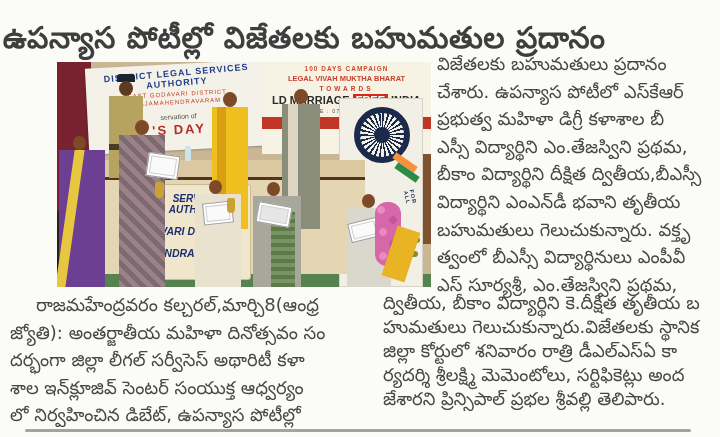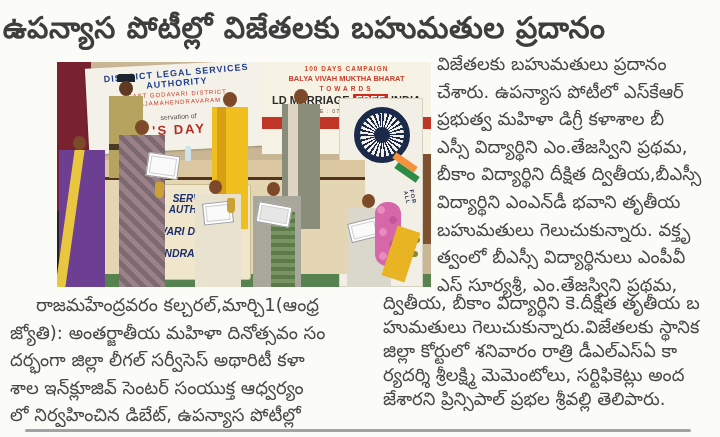--- a/index.html
+++ b/index.html
@@ -5,21 +5,21 @@
   * { margin:0; padding:0; box-sizing:border-box; }
   html,body { width:720px; height:437px; }
   body {
     position:relative; overflow:hidden;
     background:#fbfbf8;
     font-family:"Liberation Sans", sans-serif;
     color:#474747;
   }
   
   .headline {
-    position:absolute; left:0; top:10px; width:608px;
+    position:absolute; left:0; top:20px; width:608px;
     text-align:center; font-size:30px; font-weight:700;
     color:#3e3e3e; letter-spacing:.5px;
     font-family:"DejaVu Sans", sans-serif;
   }
   
   .tx { position:absolute; white-space:pre-line; font-size:18px;
         font-family:"DejaVu Sans", sans-serif; color:#474747; }
   .tx-left   { left:10px;  top:291px; width:364px; line-height:27.5px; text-indent:26px; }
   .tx-rtop   { left:437px; top:50px;  width:282px; line-height:27.6px; }
   .tx-rbot   { left:383px; top:291px; width:337px; line-height:24px; }
@@ -150,21 +150,21 @@
   <div class="banner-left">
     <div class="bl-arc">DISTRICT LEGAL SERVICES AUTHORITY</div>
     <div class="bl-sub1">EAST GODAVARI DISTRICT</div>
     <div class="bl-sub2">RAJAMAHENDRAVARAM</div>
     <div class="bl-sub3">servation of</div>
     <div class="bl-sub4">'S DAY</div>
   </div>
 
   <div class="banner-right">
     <div class="br-campaign">100 DAYS CAMPAIGN</div>
-    <div class="br-title">BALYA VIVAH MUKTHA BHARAT</div>
+    <div class="br-title">LEGAL VIVAH MUKTHA BHARAT</div>
     <div class="br-towards">TOWARDS</div>
     <div class="br-marriage">
       <span>LD MARRIAGE</span>
       <span class="free-chip">FREE</span>
       <span>INDIA</span>
     </div>
     <div class="br-date">DATE : 07 MARCH 2024</div>
     <div class="br-strip"></div>
   </div>
 
@@ -234,19 +234,19 @@
 బీకాం విద్యార్థిని దీక్షిత ద్వితీయ,బీఎస్సీ
 విద్యార్థిని ఎంఎన్‌డీ భవాని తృతీయ
 బహుమతులు గెలుచుకున్నారు. వక్తృ
 త్వంలో బీఎస్సీ విద్యార్థినులు ఎంపీవీ
 ఎస్ సూర్యశ్రీ, ఎం.తేజస్విని ప్రథమ,</div>
 <div class="tx tx-rbot">ద్వితీయ, బీకాం విద్యార్థిని కె.దీక్షిత తృతీయ బ
 హుమతులు గెలుచుకున్నారు.విజేతలకు స్థానిక
 జిల్లా కోర్టులో శనివారం రాత్రి డీఎల్ఎస్ఏ కా
 ర్యదర్శి శ్రీలక్ష్మి మెమెంటోలు, సర్టిఫికెట్లు అంద
 జేశారని ప్రిన్సిపాల్ ప్రభల శ్రీవల్లి తెలిపారు.</div>
-<div class="tx tx-left">రాజమహేంద్రవరం కల్చరల్,మార్చి1(ఆంధ్ర
+<div class="tx tx-left">రాజమహేంద్రవరం కల్చరల్,మార్చి8(ఆంధ్ర
 జ్యోతి): అంతర్జాతీయ మహిళా దినోత్సవం సం
 దర్భంగా జిల్లా లీగల్ సర్వీసెస్ అథారిటీ కళా
 శాల ఇన్‌క్లూజివ్ సెంటర్ సంయుక్త ఆధ్వర్యం
 లో నిర్వహించిన డిబేట్, ఉపన్యాస పోటీల్లో</div>
 
 <div class="bottom-rule"></div>
 
 </body></html>

